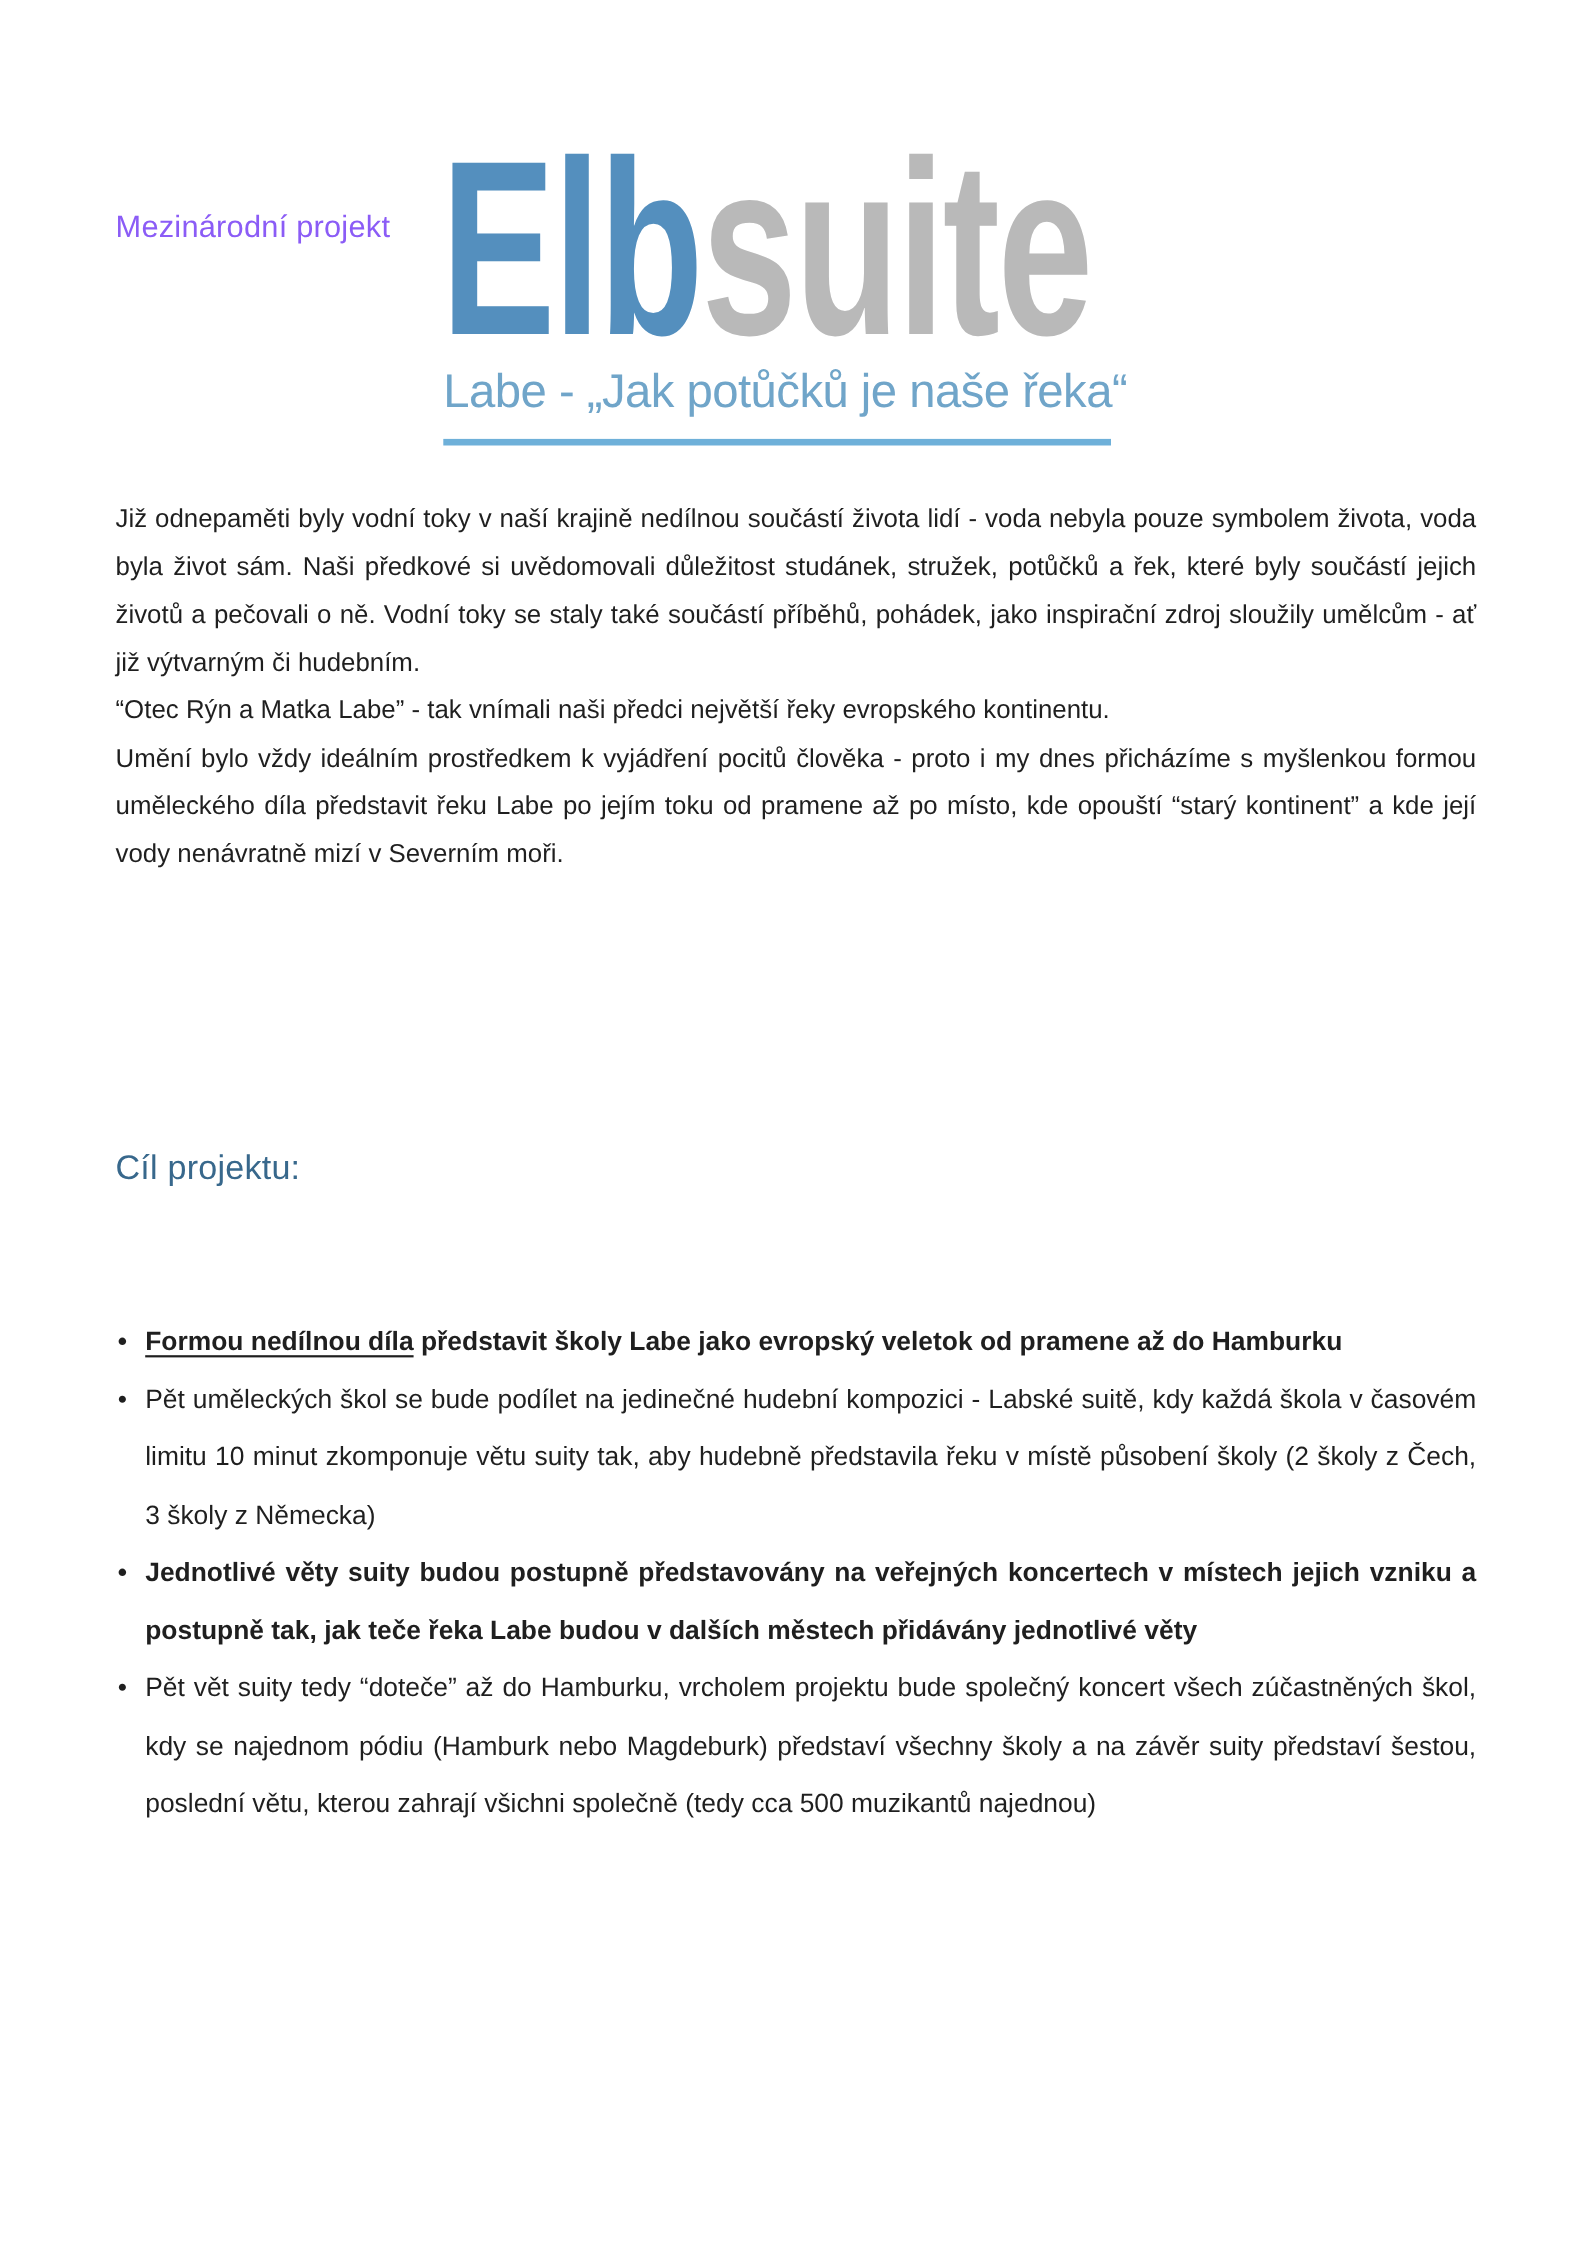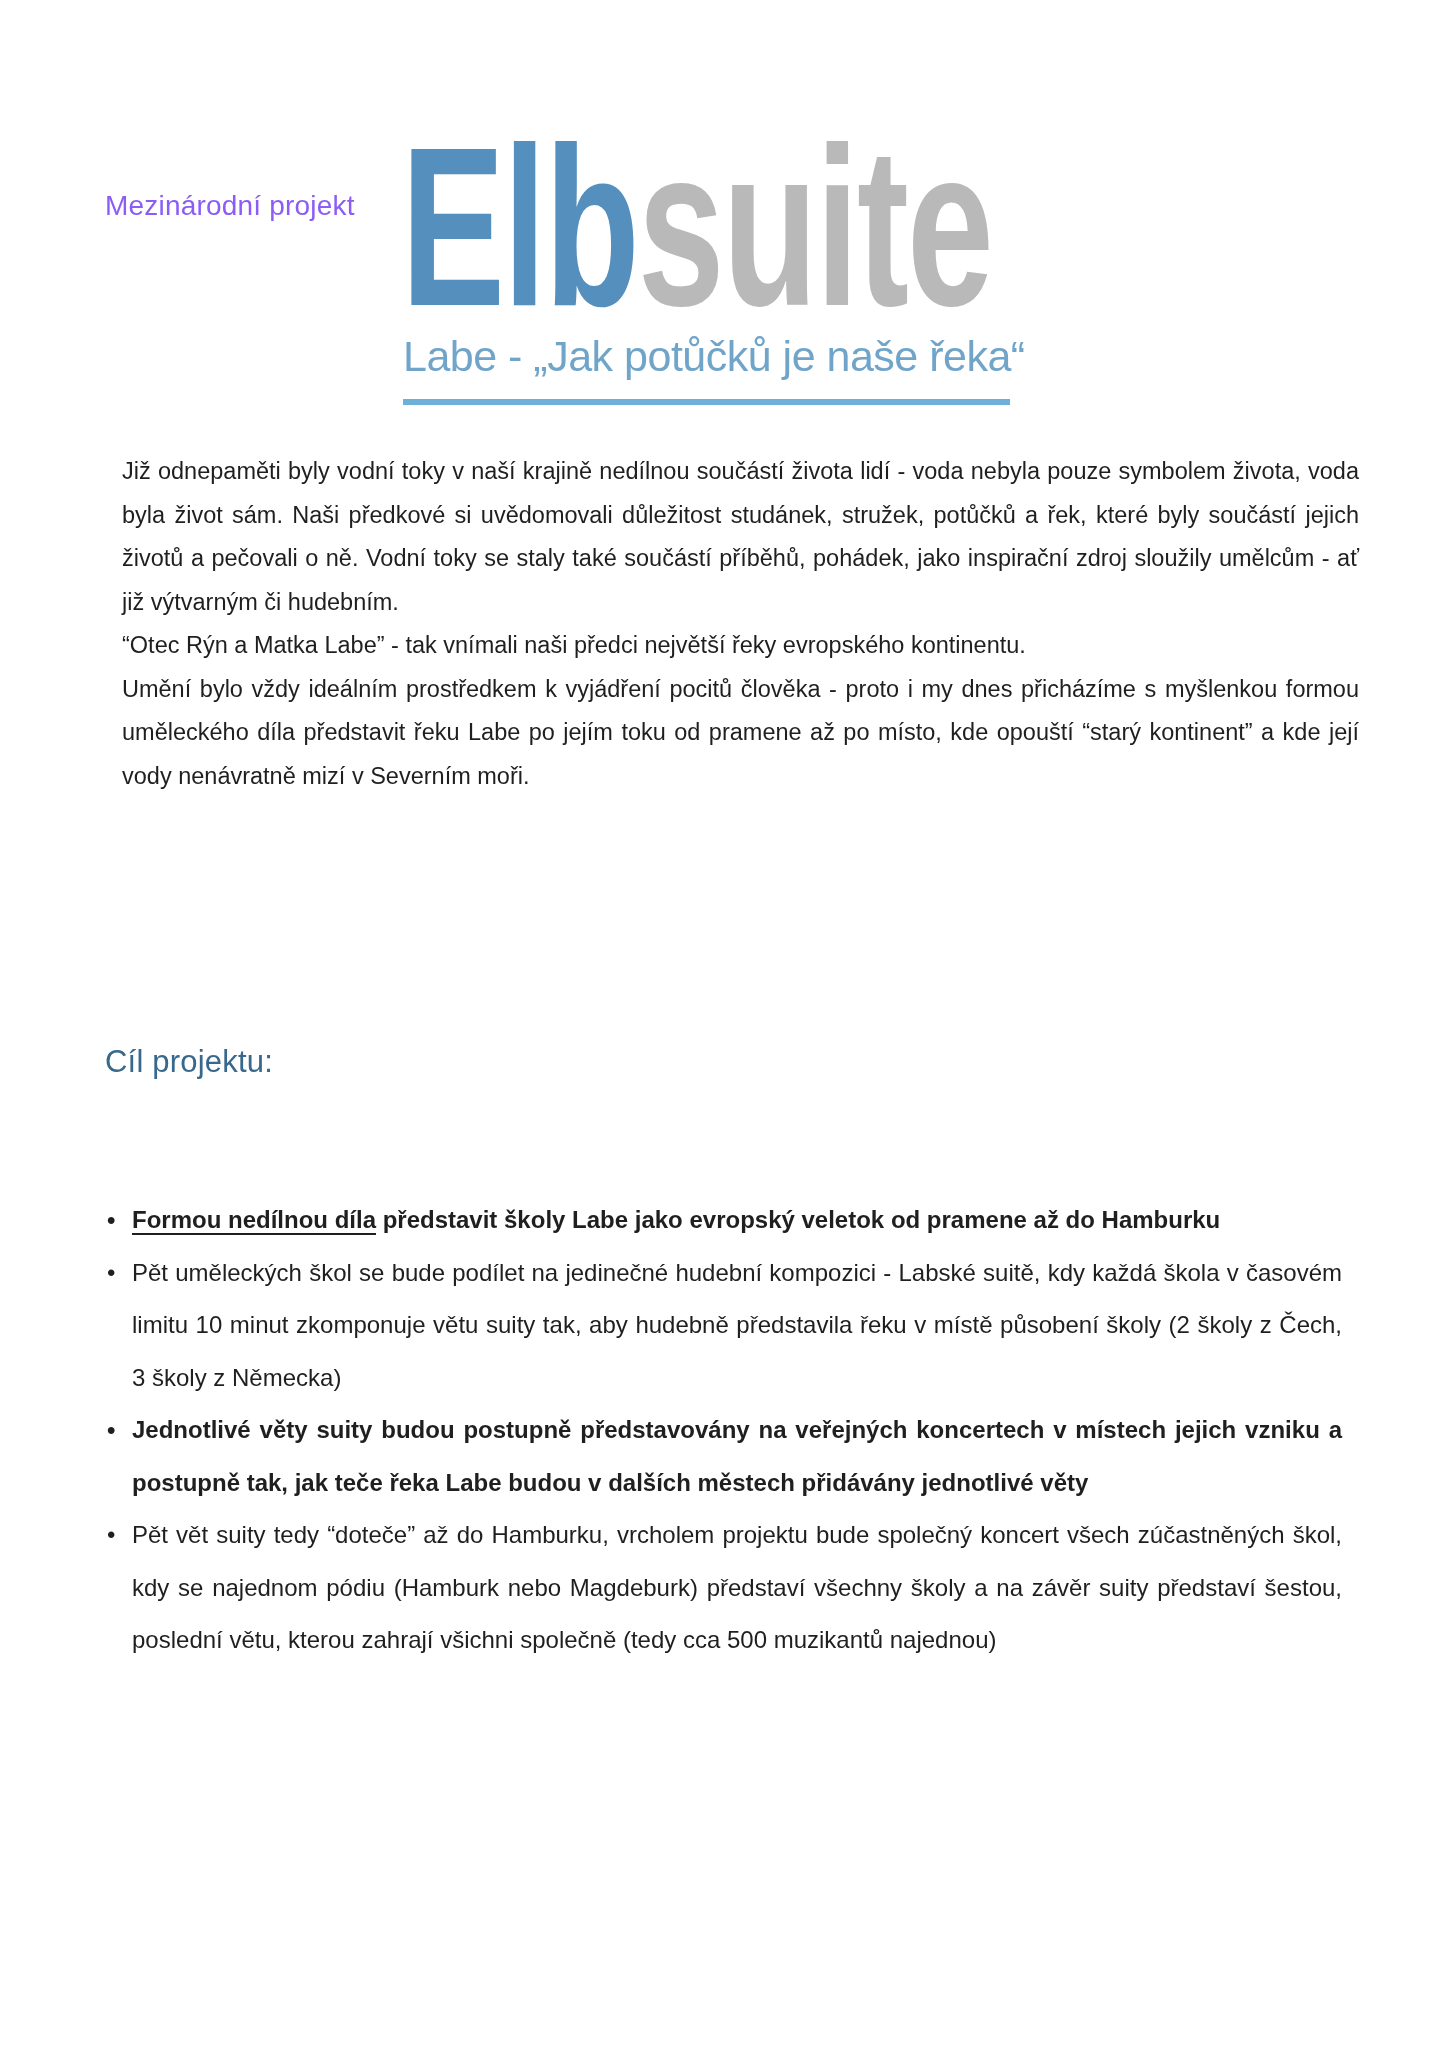--- a/index.html
+++ b/index.html
@@ -54,21 +54,21 @@
     left: 403px;
     top: 399px;
     width: 607px;
     height: 6px;
     background: var(--rule, #6eb0d9);
   }
 
   
   .body-text {
     position: absolute;
-    left: 122px;
+    left: 105px;
     top: 450px;
     width: 1237px;
   }
   .body-text p {
     margin: 0;
     font-size: 23.5px;
     line-height: 43.5px;
     text-align: justify;
     color: #1f1f1f;
   }

